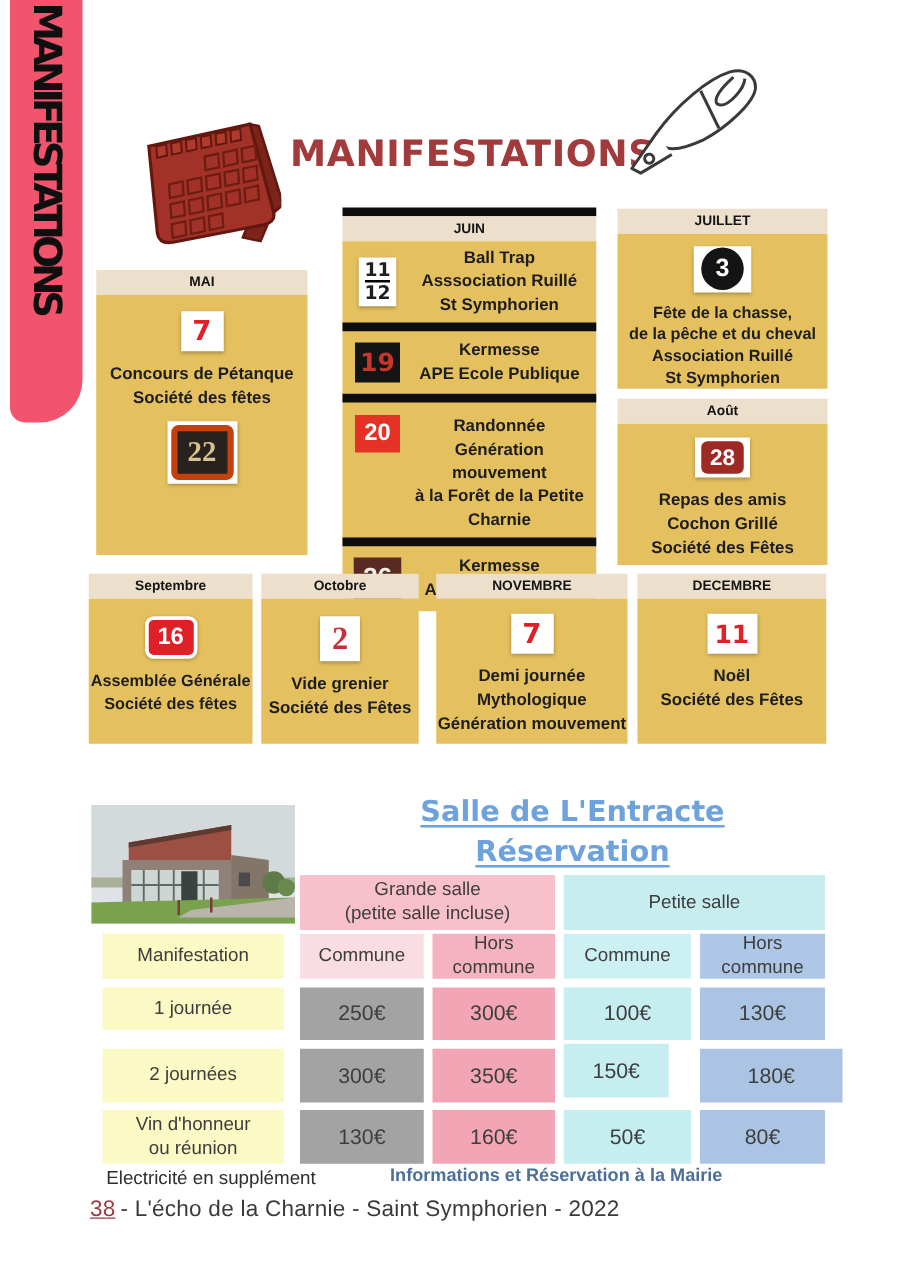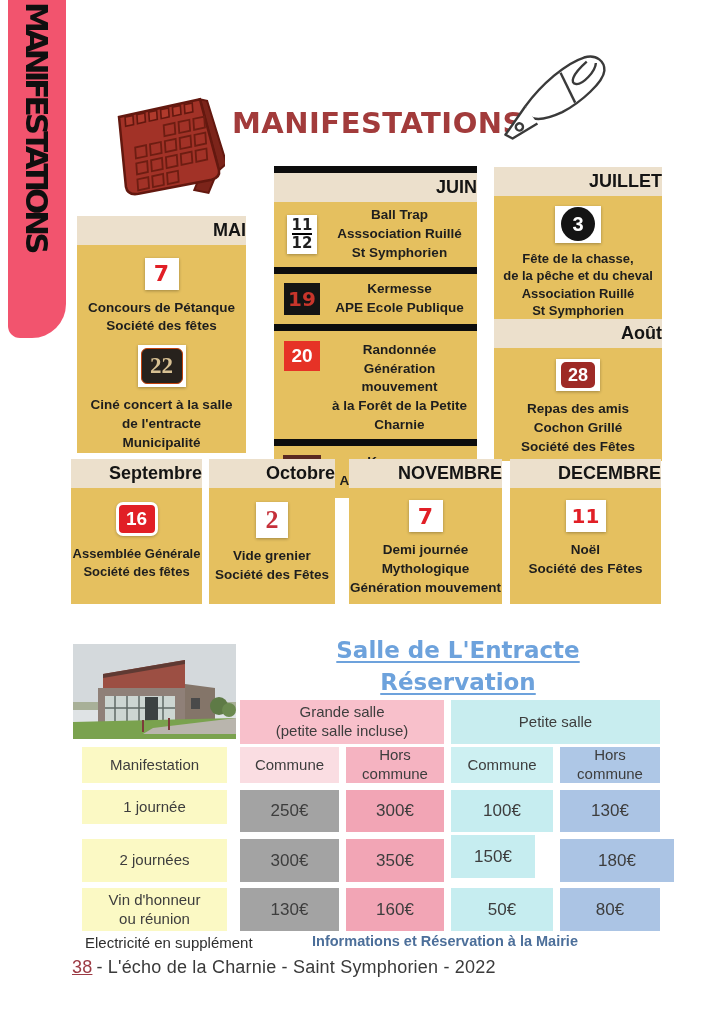--- a/index.html
+++ b/index.html
@@ -17,32 +17,32 @@
   .main-title{position:absolute;left:232px;top:106px;width:290px;text-align:center;
           font-family:"DejaVu Sans",sans-serif;font-size:29px;font-weight:800;
           color:#a23b3b;letter-spacing:.5px;}
 
   
   .cal-icon{position:absolute;left:103px;top:86px;width:122px;height:116px;}
   .pen-icon{position:absolute;left:486px;top:52px;width:130px;height:104px;}
 
   
   .card{position:absolute;}
-  .card-header{background:#ece0cc;text-align:right;font-weight:700;font-size:18px;
+  .card-header{background:#ece0cc;text-align:center;font-weight:700;font-size:11px;
           padding:4px 0;color:#141414;}
   .card-body{background:#e5c05f;text-align:center;}
   .ev-text{font-weight:700;font-size:13.5px;line-height:1.4;color:#1e1e1e;white-space:pre-line;}
   .col-body{display:flex;flex-direction:column;align-items:center;gap:9px;padding-top:13px;box-sizing:border-box;}
 
   
   .dbox{background:#fff;min-width:34px;height:32px;display:flex;align-items:center;justify-content:center;
         box-shadow:0 1px 3px rgba(0,0,0,.3);font-weight:800;font-size:22px;padding:0 4px;box-sizing:border-box;}
   .num-red{color:#e11f26;font-family:"DejaVu Sans",sans-serif;}
   .d-dark-wrap{background:#fff;padding:3px;box-shadow:0 1px 3px rgba(0,0,0,.3);}
-  .d-dark{background:#27221d;border:1px solid #c2410c;border-radius:6px;width:40px;height:34px;
+  .d-dark{background:#27221d;border:5px solid #c2410c;border-radius:6px;width:40px;height:34px;
         display:flex;align-items:center;justify-content:center;color:#d8c193;
         font-family:"Liberation Serif",serif;font-weight:700;font-size:23px;}
   .d-stack{background:#fff;padding:2px 5px;box-shadow:0 1px 3px rgba(0,0,0,.3);
         font-family:"DejaVu Sans",sans-serif;font-weight:800;font-size:15px;line-height:1.1;text-align:center;}
   .d-stack span{display:block;}
   .d-stack .bot{border-top:2.5px solid #000;}
   .d-black{background:#141414;width:36px;height:32px;display:flex;align-items:center;justify-content:center;
         color:#c8352b;font-weight:800;font-size:20px;font-family:"DejaVu Sans",sans-serif;}
   .d-redbox{background:#e63226;width:36px;height:30px;display:flex;align-items:center;justify-content:center;
         color:#fff;font-weight:800;font-size:19px;}
@@ -160,23 +160,20 @@
     <div class="card-header">MAI</div>
     <div class="card-body col-body" style="height:208px;">
       <div class="dbox">
           <span class="num-red">7</span>
         </div>
       <div class="ev-text">Concours de Pétanque
 Société des fêtes</div>
       <div class="d-dark-wrap">
           <div class="d-dark">22</div>
         </div>
-      <div class="ev-text">Ciné concert à la salle
-de l'entracte
-Municipalité</div>
     </div>
   </div>
 
   <div class="card" style="left:274px;top:166px;width:203px;border-top:7px solid #0d0d0d;">
     <div class="card-header">JUIN</div>
     <div class="card-body">
       <div class="j-entry" style="min-height:50px;">
         <div class="j-date">
           <div class="d-stack">
             <span>11</span>

